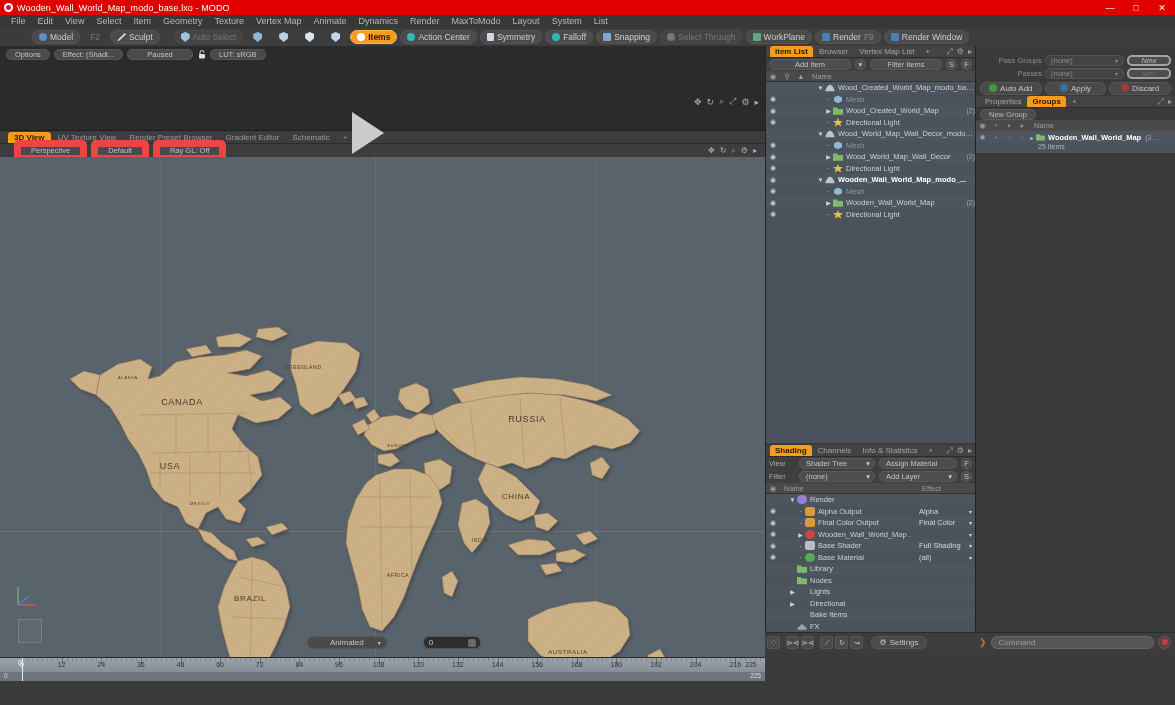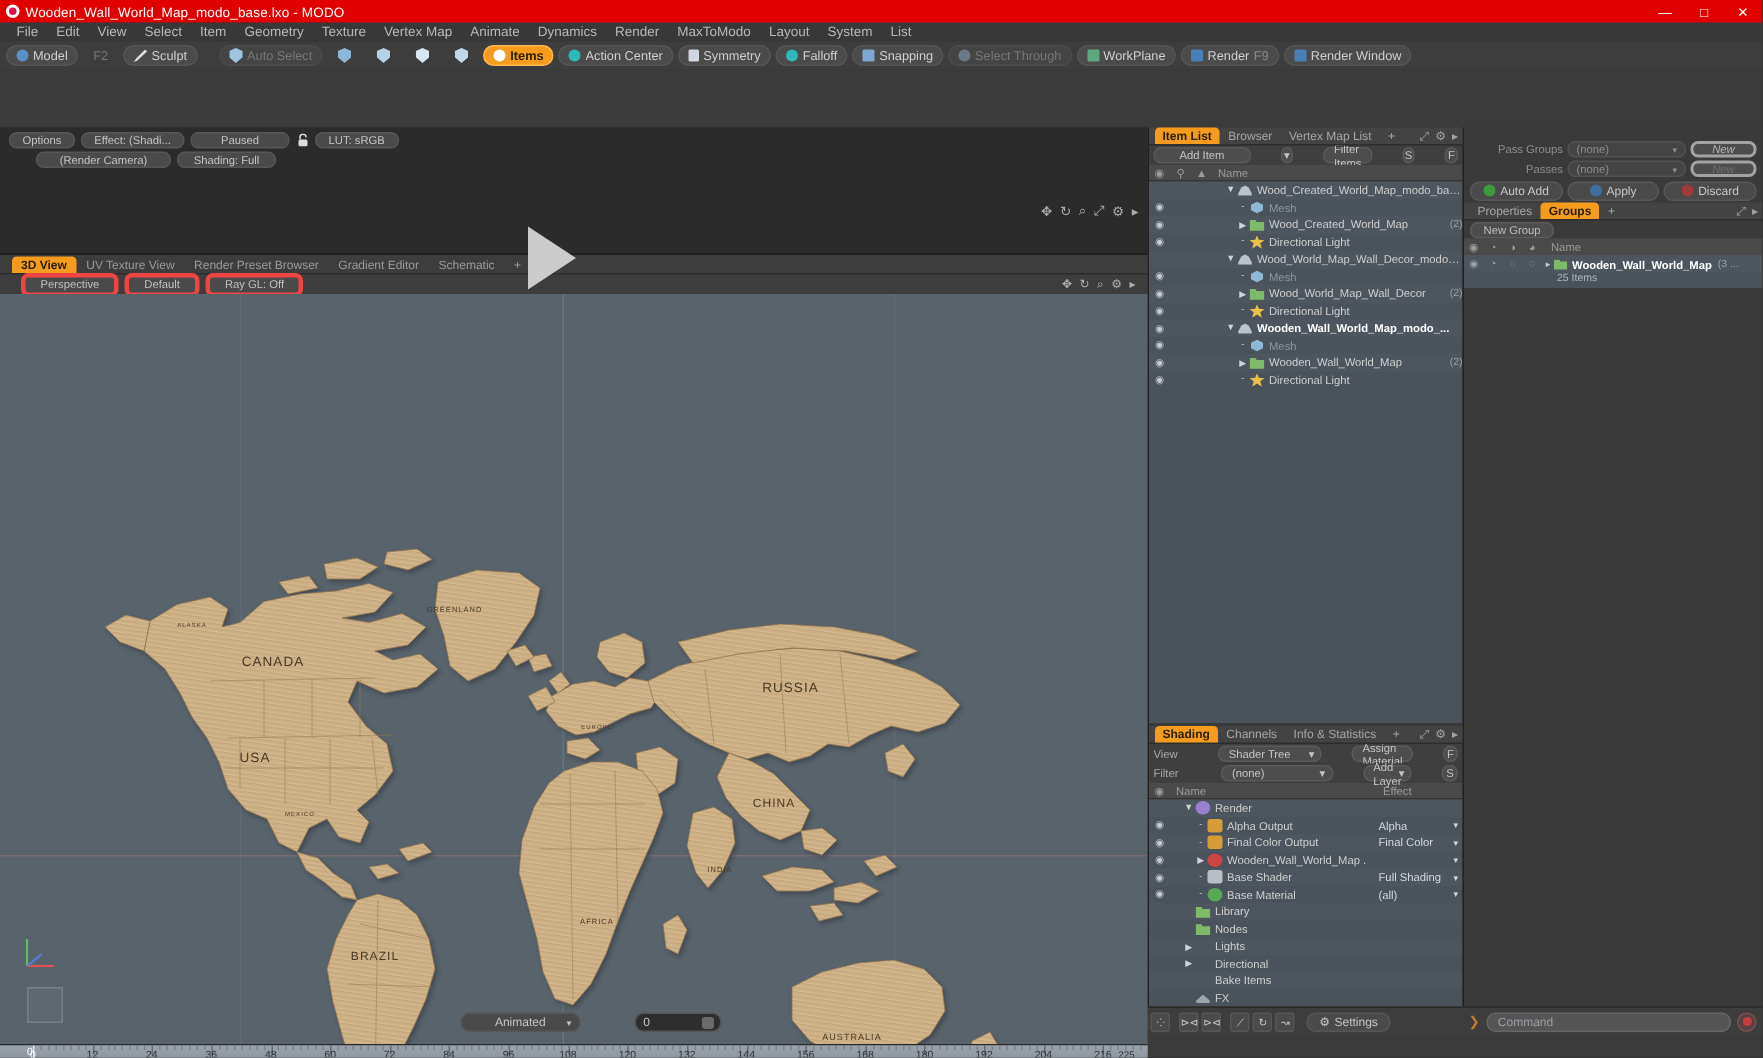--- a/index.html
+++ b/index.html
@@ -25,40 +25,40 @@
   #titlebar .tb-ico:after{content:"";position:absolute;left:2px;top:2px;width:5px;height:5px;border-radius:50%;background:#d14;}
   #titlebar .tb-title { color: #fff; font-size: 9px; letter-spacing: .1px; }
   #wincontrols { position: absolute; right: 0; top: 0; height: 15px; display: flex; }
   #wincontrols div { width: 26px; height: 15px; display:flex;align-items:center;justify-content:center;color:#fff;font-size:9px; }
 
   
   #menubar { height: 13px; background: #383838; display: flex; align-items: center; padding-left: 5px; }
   #menubar span { padding: 0 6px; font-size: 9px; color: #b8b8b8; line-height: 13px; }
 
   
-  #modebar { height: 18px; background: #3d3d3d; display: flex; align-items: center; padding: 0 4px; gap: 3px; }
+  #modebar { height: 18px; background: #3d3d3d; display: flex; align-items: center; padding: 0 4px; gap: 3px; margin-left: 28px; }
   .mbtn {
     height: 14px; display: flex; align-items: center; gap: 3px;
     padding: 0 6px; border-radius: 7px; background: #4b4b4b; font-size: 8.5px; color: #cfcfcf;
     border: 1px solid #555; white-space: nowrap;
   }
   .mbtn.dim { color: #777; background: #444; border-color: #4b4b4b; }
   .mbtn.active { background: #f59b1e; color: #2a2000; border-color: #ffb84d; font-weight: bold; }
   .mbtn.plain { background: transparent; border-color: transparent; }
   .dot { width: 8px; height: 8px; border-radius: 50%; background: #5a8fc7; flex:0 0 auto;}
   .dot.teal { background: #2fb8b8; }
   .dot.blue2 { background: #4a7fb5; }
   .shield { width: 9px; height: 10px; background: #9fc4e0; flex:0 0 auto;
     clip-path: polygon(50% 0,100% 20%,100% 62%,50% 100%,0 62%,0 20%); }
   .shield.g1{background:#8fb8d8}.shield.g2{background:#b6d0e4}.shield.g3{background:#d7e6f0}.shield.g4{background:#c2d8e8}
   .sep { width: 8px; }
   .pencil { width:9px;height:9px;background:#ddd;clip-path:polygon(0 100%,20% 70%,85% 5%,100% 20%,30% 85%);}
 
   
-  #main { display: flex; height: 586px; margin-top: 39px; }
+  #main { display: flex; height: 586px; }
   #leftcol { width: 765px; position: relative; background:#2e2e2e;}
   #midcol { width: 210px; background: #3a3a3a; border-left: 1px solid #222; display: flex; flex-direction: column;}
   #rightcol { width: 200px; background: #3a3a3a; border-left: 1px solid #222; display: flex; flex-direction: column;}
 
   
   #renderpane { height: 85px; background: #2b2b2b; position: relative; border-bottom: 1px solid #1e1e1e;}
   #rp-toolbar { display:flex; gap:4px; padding:3px 4px 0 6px; align-items:center;}
   #rp-toolbar2 { display:flex; gap:4px; padding:2px 4px 0 24px; align-items:center;}
   .rbtn { height:11px; padding:0 8px; background:#4a4a4a; border:1px solid #565656; border-radius:5px;
     font-size:7.5px; color:#c4c4c4; display:flex; align-items:center; white-space:nowrap;}
@@ -68,21 +68,21 @@
     border-left:32px solid #ccc; border-top:21px solid transparent; border-bottom:21px solid transparent;
     width:0;height:0;
   }
   #rp-right-icons{position:absolute;right:6px;top:50px;display:flex;gap:5px;align-items:center;color:#aaa;font-size:9px;}
 
   
   #viewtabs { height: 13px; background: #3d3d3d; display: flex; align-items: center; padding-left: 8px; gap: 1px; border-bottom:1px solid #2b2b2b;}
   .vtab { font-size: 8px; padding: 0 6px; height: 11px; line-height: 11px; color: #9a9a9a; border-radius:3px 3px 0 0;}
   .vtab.active { background: #f59b1e; color: #2a2000; font-weight: bold; }
   #viewopts { height: 13px; background: #3d3d3d; display:flex; align-items:center; padding-left:14px; gap:4px;}
-  .vopt { height:16px; padding:4px 10px; background:#4a4a4a;border:3px solid #ef4444;border-radius:5px;font-size:7.5px;
+  .vopt { height:16px; padding:4px 10px; background:#4a4a4a;border:7px solid #ef4444;border-radius:5px;font-size:7.5px;
     color:#c0c0c0; display:flex;align-items:center;}
   #viewopt-icons{margin-left:auto;display:flex;gap:5px;padding-right:8px;color:#b0b0b0;font-size:8px;}
 
   
   #viewport { position: relative; height: 500px; background: #59636b; overflow: hidden; }
   #vp-grid-h { position:absolute; left:0; right:0; top:374px; height:1px; background:rgba(190,120,120,.35); }
   #vp-grid-v { position:absolute; top:0; bottom:0; left:375px; width:1px; background:rgba(120,140,190,.35); }
   #vp-grid-v2 { position:absolute; top:0; bottom:0; left:160px; width:1px; background:rgba(255,255,255,.05); }
   #vp-grid-v3 { position:absolute; top:0; bottom:0; left:596px; width:1px; background:rgba(255,255,255,.05); }
   #stats { position:absolute; right:7px; bottom:50px; text-align:right; font-size:7.5px; color:#e0b840; line-height:9.4px;}
@@ -112,21 +112,21 @@
   .grp { display:flex;gap:2px;align-items:center;}
   #framefield{width:58px;height:13px;background:#2e2e2e;border:1px solid #555;border-radius:6px;
      display:flex;align-items:center;padding:0 5px;font-size:8px;color:#ccc;position:relative;}
   #framefield .knob{position:absolute;right:4px;top:2px;width:8px;height:8px;background:#6a6a6a;border-radius:2px;}
 
   
   .ptabs{height:12px;background:#434343;display:flex;align-items:center;gap:1px;padding-left:4px;border-bottom:1px solid #2d2d2d;position:relative;}
   .ptab{font-size:8px;padding:0 5px;height:11px;line-height:11px;color:#a5a5a5;border-radius:3px 3px 0 0;}
   .ptab.active{background:#f59b1e;color:#2a2000;font-weight:bold;}
   .ptab-icons{position:absolute;right:3px;display:flex;gap:4px;color:#a0a0a0;font-size:8px;}
-  .prow{height:13px;display:flex;align-items:center;gap:20px;padding:1px 3px;background:#3f3f3f;}
+  .prow{height:13px;display:flex;align-items:center;gap:4px;padding:1px 3px;background:#3f3f3f;}
   .pbtn{height:11px;background:#4d4d4d;border:1px solid #5a5a5a;border-radius:5px;font-size:7.5px;color:#c4c4c4;
         display:flex;align-items:center;justify-content:center;padding:0 6px;}
   .pbtn.flex{flex:1;}
   .pbtn.sq{width:11px;padding:0;}
   .plabel{font-size:7.5px;color:#a8a8a8;width:26px;text-align:left;}
 
   
   .lhead{height:11px;background:#4a4a4a;display:flex;align-items:center;font-size:7.5px;color:#9c9c9c;border-bottom:1px solid #333;}
   .lhead .eye{width:14px;text-align:center;}
   .lhead .c2{width:14px;text-align:center;}
@@ -308,24 +308,20 @@
         <div class="rbtn">Options</div>
         <div class="rbtn">Effect: (Shadi...</div>
         <div class="rbtn" style="min-width:66px;justify-content:center">Paused</div>
         <div class="lock">
           <svg width="8" height="9" viewBox="0 0 8 9">
               <path d="M2 4V2.5A2 2 0 0 1 6 2.5" fill="none" stroke="#ddd" stroke-width="1"></path>
               <rect x="1" y="4" width="6" height="4.5" rx="1" fill="#ddd"></rect>
             </svg>
         </div>
         <div class="rbtn">LUT: sRGB</div>
-      </div>
-      <div id="rp-toolbar2">
-        <div class="rbtn" style="min-width:90px;justify-content:center">(Render Camera)</div>
-        <div class="rbtn" style="min-width:66px;justify-content:center">Shading: Full</div>
       </div>
       <div id="play-overlay"></div>
       <div id="rp-right-icons">
         <span>✥</span>
         <span>↻</span>
         <span>⌕</span>
         <span>⤢</span>
         <span>⚙</span>
         <span>▸</span>
       </div>

